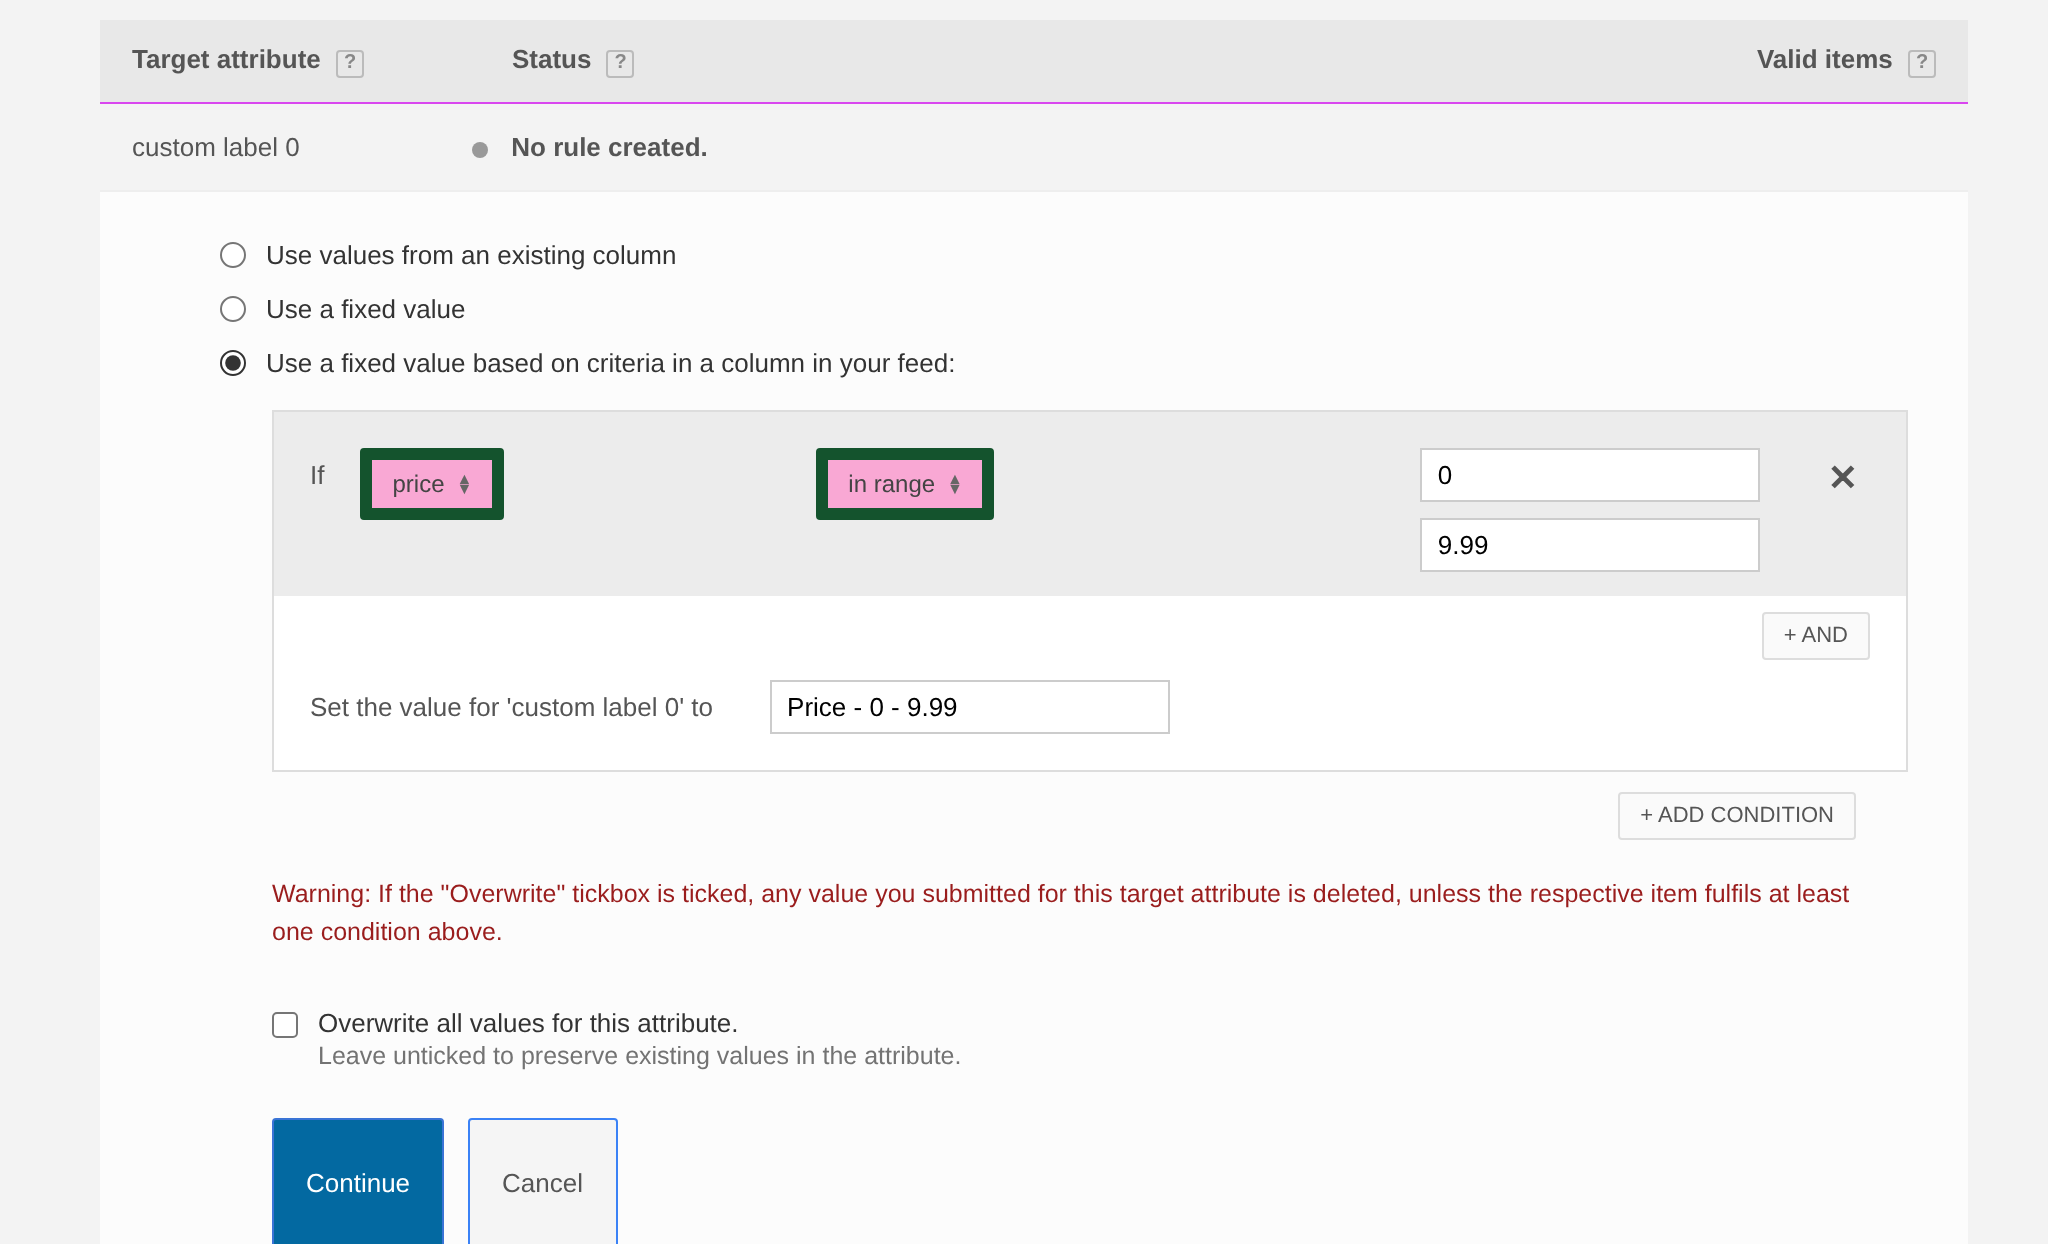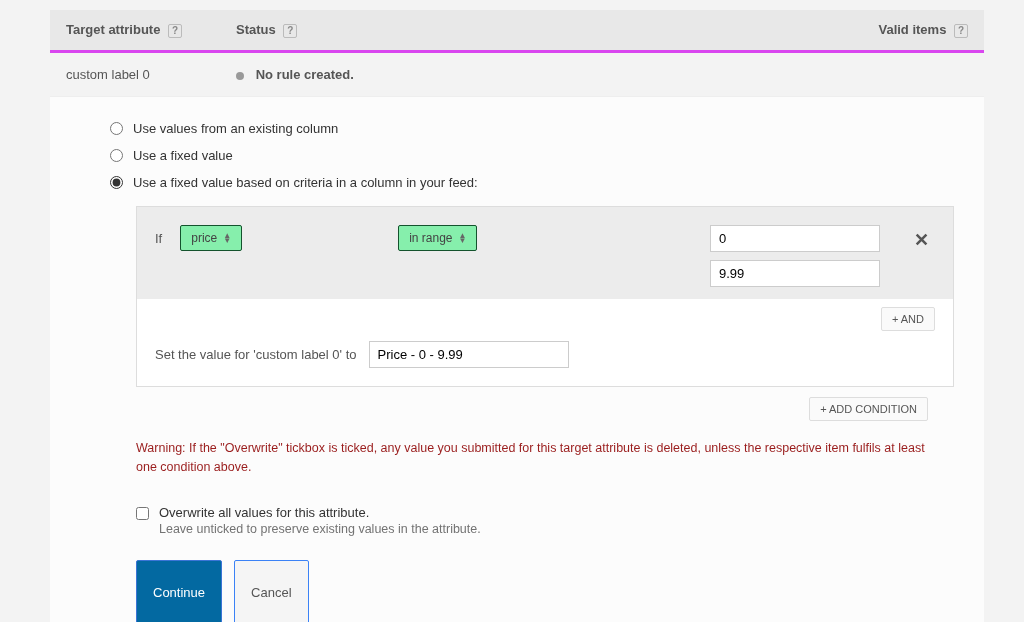--- a/index.html
+++ b/index.html
@@ -12,21 +12,22 @@
   }
   .panel {
     margin: 0;
     padding: 0;
   }
   .header-row {
     display: flex;
     align-items: center;
     background: #e8e8e8;
     padding: 12px 16px;
-    border-bottom: 3px solid #d946ef;
+    border-bottom: 1px solid #d946ef;
+    gap: 20px;
   }
   .col-target { width: 170px; font-weight: bold; color: #555; }
   .col-status { flex: 1; font-weight: bold; color: #555; }
   .col-valid  { width: 120px; text-align: right; font-weight: bold; color: #555; }
   .help-icon {
     display: inline-block;
     width: 14px; height: 14px;
     border: 1px solid #bbb;
     color: #888;
     font-size: 10px;
@@ -75,22 +76,22 @@
     align-items: flex-start;
     background: #ececec;
     padding: 18px 18px 12px 18px;
     gap: 18px;
     position: relative;
   }
   .if-lbl { color: #555; padding-top: 6px; font-size: 13px; }
   .dd {
     display: inline-flex;
     align-items: center;
-    border: 1px solid #14532d;
-    background: #86efac;
+    border: 6px solid #14532d;
+    background: #f9a8d4;
     padding: 5px 10px;
     border-radius: 2px;
     cursor: pointer;
     gap: 6px;
     font-size: 12px;
     color: #444;
     min-height: 26px;
   }
   .sort-arrows {
     display: inline-flex;
@@ -131,21 +132,21 @@
     color: #555;
     border: 1px solid #ddd;
     background: #fafafa;
     padding: 5px 10px;
     cursor: pointer;
     border-radius: 2px;
   }
   .setvalue-row {
     display: flex;
     align-items: center;
-    gap: 12px;
+    gap: 28px;
     padding: 10px 18px 18px 18px;
     color: #555;
   }
   .setvalue-row .text-input { width: 200px; }
   .addcond-row {
     display: flex;
     justify-content: flex-end;
     padding: 10px 26px 0 0;
   }
   .warning {

